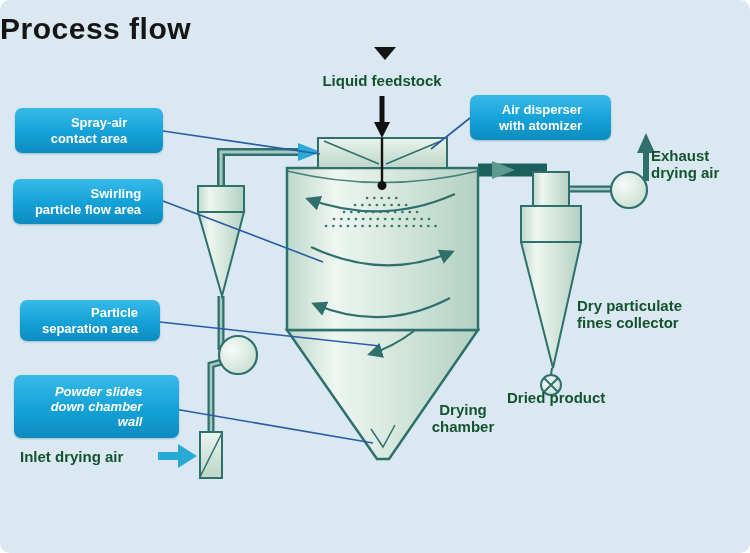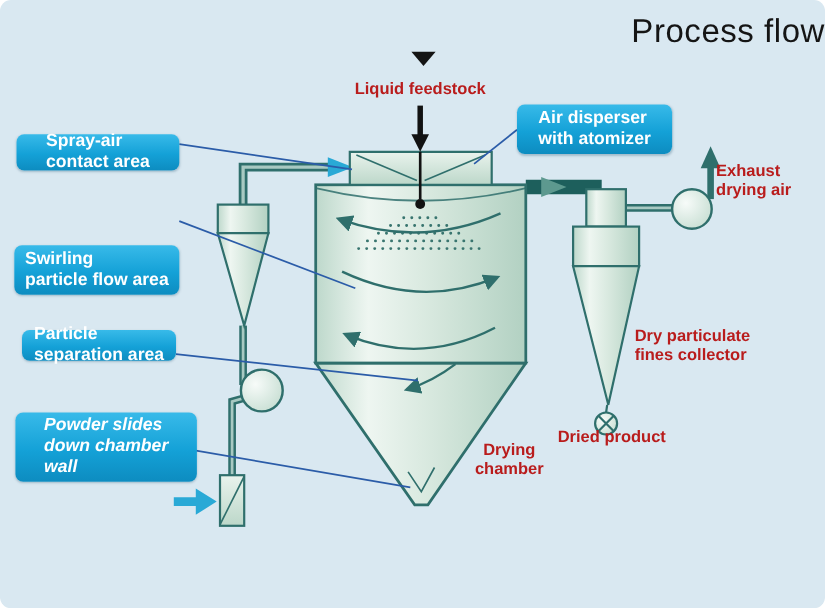--- a/index.html
+++ b/index.html
@@ -4,33 +4,33 @@
 <style>
   html,body { margin:0; padding:0; background:#ffffff; }
   .stage {
     position:relative; width:750px; height:553px;
     background:#d9e8f1; overflow:hidden; border-radius:10px;
     font-family:"Liberation Sans", sans-serif;
   }
   svg.diagram { position:absolute; left:0; top:0; }
   .title {
     position:absolute; top:12px; left:0; width:100%;
-    text-align:right; font-size:30px; font-weight:normal;
+    text-align:left; font-size:30px; font-weight:bold;
     color:#151515; letter-spacing:.5px; z-index:3;
   }
   .callout {
     position:absolute; z-index:3;
     background:linear-gradient(180deg,#38bae9 0%,#14a1d7 55%,#0d8cc0 100%);
-    color:#ffffff; font-weight:bold; font-size:16px; line-height:1.18;
+    color:#ffffff; font-weight:bold; font-size:13px; line-height:1.18;
     border-radius:7px; display:flex; align-items:center; justify-content:center;
-    text-align:left; white-space:pre-line;
+    text-align:right; white-space:pre-line;
     box-shadow:0 1px 2px rgba(0,60,90,.25);
   }
   .plain {
-    position:absolute; z-index:3; color:#b91c1c;
+    position:absolute; z-index:3; color:#14532d;
     font-size:15px; font-weight:600; line-height:1.15; white-space:pre-line;
   }
   .center { text-align:center; }
 </style>
 </head>
 <body>
 
 <div class="stage">
 
   <svg class="diagram" width="750" height="553" viewBox="0 0 750 553">
@@ -163,33 +163,34 @@
       <path d="M163,201 L323,262"></path>
       <path d="M160,322 L380,346"></path>
       <path d="M157,406 L373,443"></path>
       <path d="M470,118 L431,149"></path>
     </g>
   </svg>
 
   <div class="title">Process flow</div>
 
   <div class="plain center" style="left:312px; top:72px; width:140px;">Liquid feedstock</div>
+  <div class="plain" style="left:20px; top:448px; width:140px;">Inlet drying air</div>
   <div class="plain center" style="left:420px; top:401px; width:86px;">Drying
 chamber</div>
   <div class="plain" style="left:651px; top:147px; width:95px;">Exhaust
 drying air</div>
   <div class="plain" style="left:577px; top:285px; width:165px;margin-top:12px;">Dry particulate
 fines collector</div>
   <div class="plain" style="left:507px; top:389px; width:120px;">Dried product</div>
 
-  <div class="callout" style="left:15px; top:122px; width:148px; height:33px;">Spray-air
+  <div class="callout" style="left:15px; top:108px; width:148px; height:45px;">Spray-air
 contact area</div>
-  <div class="callout" style="left:13px; top:179px; width:150px; height:45px;margin-top:44px;">Swirling
+  <div class="callout" style="left:13px; top:179px; width:150px; height:45px;">Swirling
 particle flow area</div>
-  <div class="callout" style="left:20px; top:300px; width:140px; height:28px;">Particle
+  <div class="callout" style="left:20px; top:300px; width:140px; height:41px;">Particle
 separation area</div>
   <div class="callout" style="left:14px; top:375px; width:165px; height:63px;font-style:italic;">Powder slides
 down chamber
 wall</div>
   <div class="callout" style="left:470px; top:95px; width:141px; height:45px;">Air disperser
 with atomizer</div>
 
 </div>
 
 </body></html>

